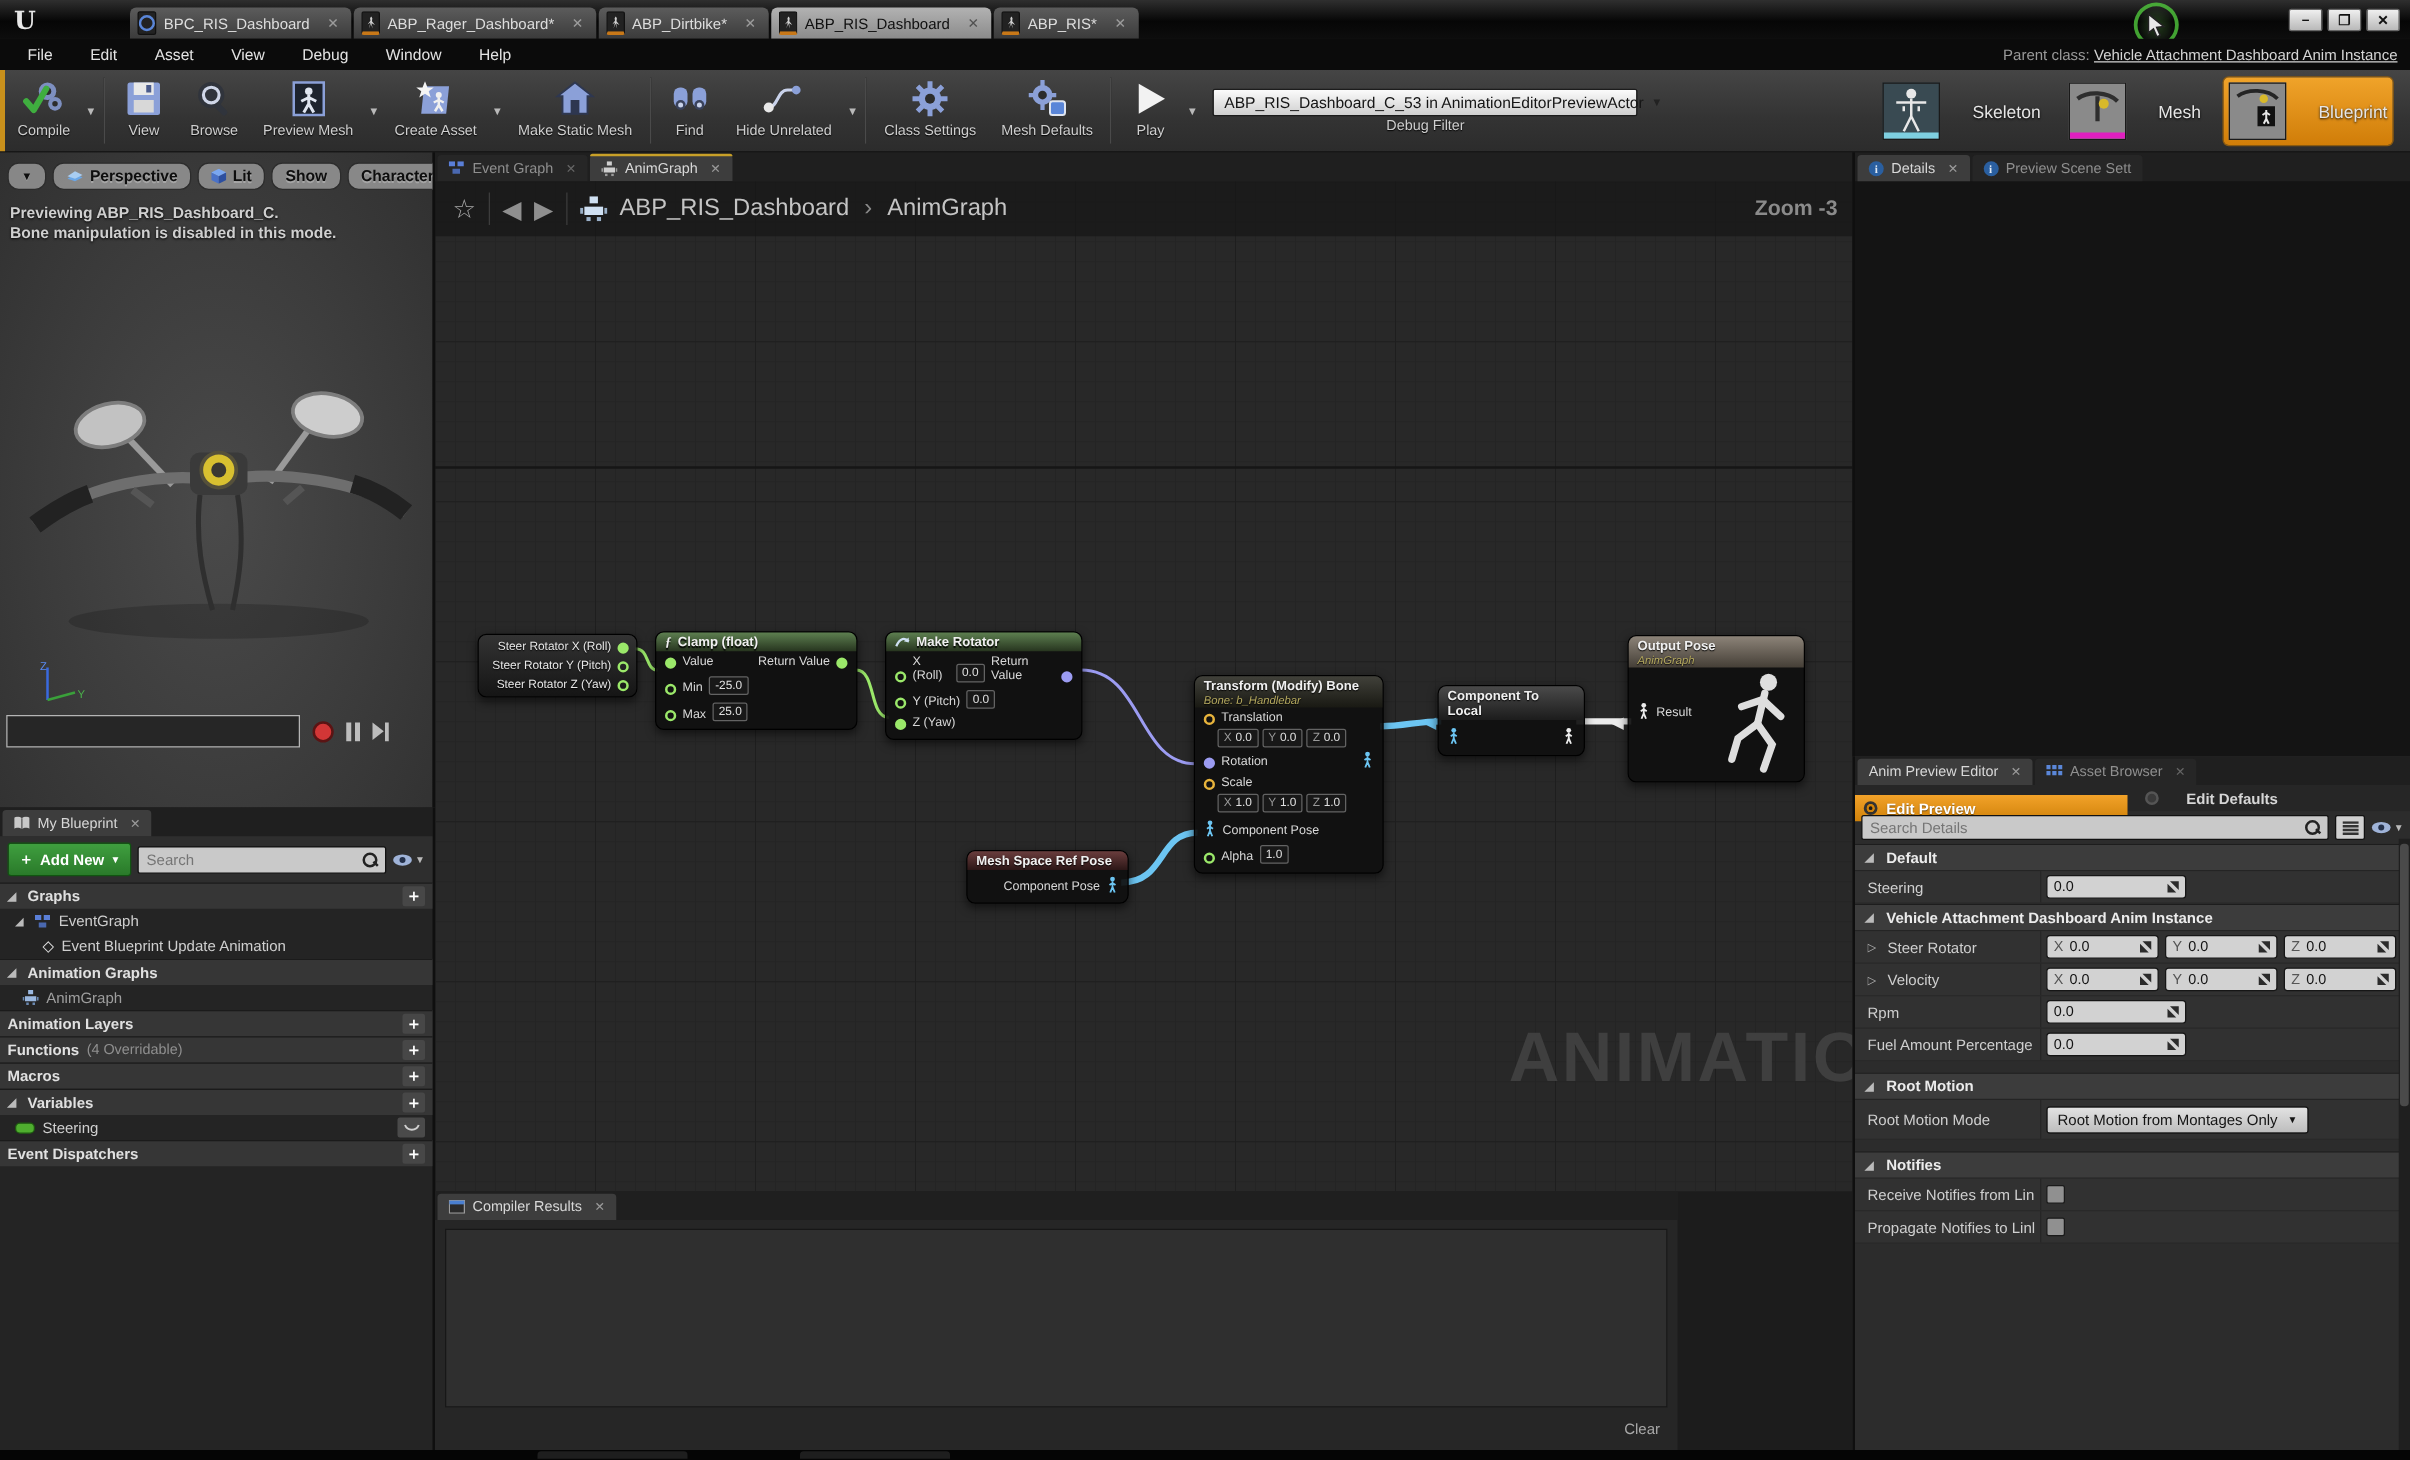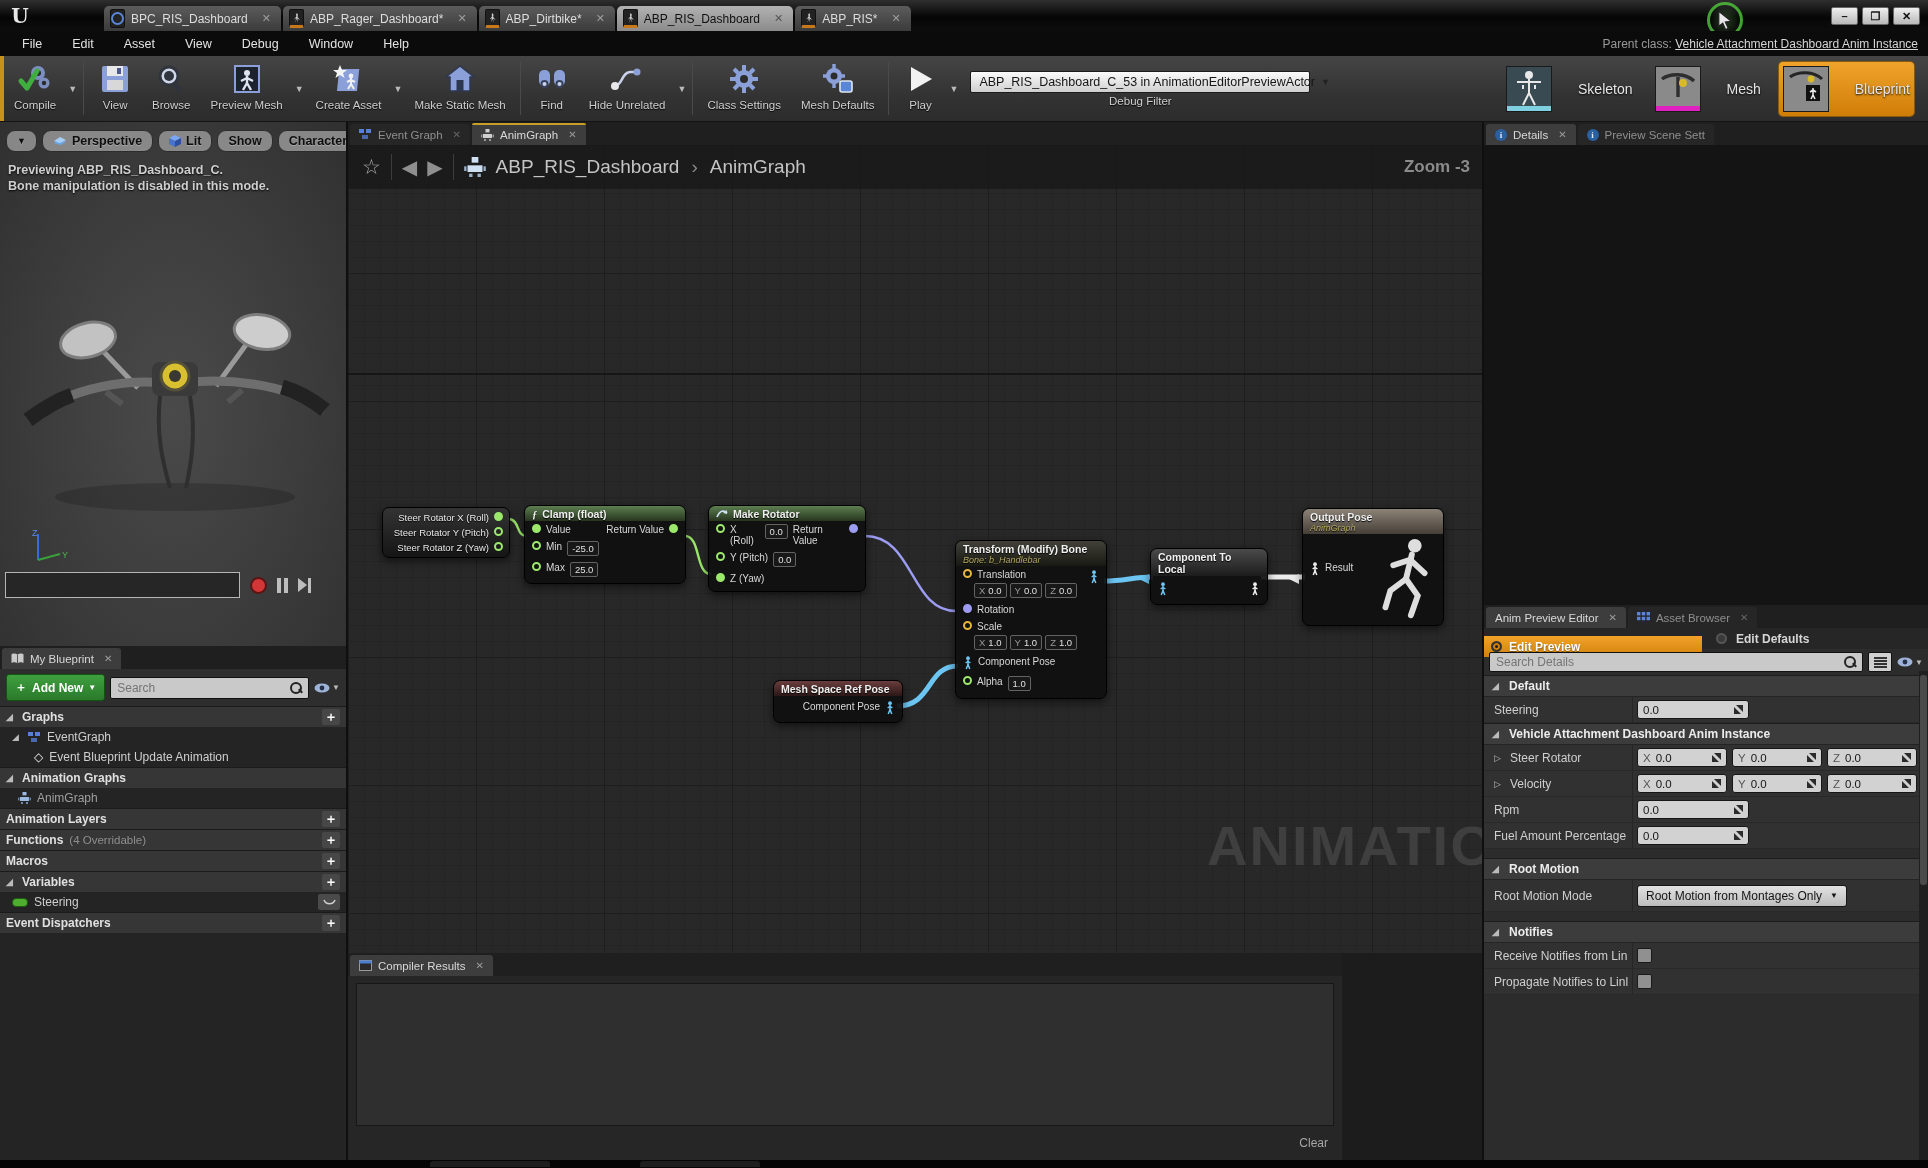--- a/index.html
+++ b/index.html
@@ -139,21 +139,21 @@
   
   .node { position:absolute; background:rgba(16,16,16,.93); border:1px solid #000; border-radius:7px;
     box-shadow:0 3px 8px rgba(0,0,0,.55); color:#d8d8d8; font-size:10px; }
   .nhead { border-radius:6px 6px 0 0; padding:2px 7px 1px; font-weight:bold; font-size:10.5px;
     color:#f0f0f0; text-shadow:0 1px 1px #000; display:flex; align-items:center; gap:5px; }
   .nhead.green { background:linear-gradient(#5d7f50,#27351f); }
   .nhead.dark { background:linear-gradient(#41413a,#191913); display:block; }
   .nhead.pose { background:linear-gradient(#8c8378,#453f37); display:block; }
   .nhead.maroon { background:linear-gradient(#6a3d3d,#2c1717); }
   .nsub { font-weight:normal; font-style:italic; font-size:9px; color:#b5a95f; }
-  .nrow { display:flex; align-items:flex-start; gap:5px; padding:3px 7px; }
+  .nrow { display:flex; align-items:flex-end; gap:5px; padding:3px 7px; }
   .pin { width:9px; height:9px; border-radius:50%; border:2px solid var(--c,#9be86a); flex:0 0 auto; }
   .pin.fill { background:var(--c,#9be86a); }
   .nfield { background:#181818; border:1px solid #636363; border-radius:2px; padding:0 4px;
     color:#e0e0e0; font-size:9.5px; line-height:13px; white-space:nowrap; }
   .nfield .ax { color:#9a9a9a; margin-right:3px; }
   .rspace { margin-left:auto; }
   .getter-row { justify-content:flex-end; color:#e8e8e8; text-shadow:0 1px 1px #000; font-size:9.5px; }
   .posepin { width:10px; height:14px; flex:0 0 auto; }
 
   
@@ -165,21 +165,21 @@
   
   #details-top { left:1482px; top:122px; width:446px; height:483px; background:#141414; border-left:2px solid #0f0f0f; }
   #animpreview { left:1482px; top:605px; width:446px; height:563px; background:#2c2c2c; border-left:2px solid #0f0f0f; }
   #ap-radio { display:flex; align-items:center; height:21px; background:#262626; }
   #edit-preview { flex:0 0 218px; height:21px; background:linear-gradient(#f2a229,#d0820a);
     display:flex; align-items:center; gap:7px; padding:0 7px; color:#fff; font-weight:bold; font-size:12px;
     text-shadow:0 1px 1px rgba(0,0,0,.5);margin-top:16px; }
   .radio { width:11px; height:11px; border-radius:50%; border:2px solid #333; background:#222; }
   .radio.on { box-shadow:inset 0 0 0 2px #d0820a; background:#1a1a1a; }
   .radio.off { border-color:#555; background:#3a3a3a; }
-  #edit-defaults { display:flex; align-items:center; gap:9px; padding-left:14px; color:#d6d6d6; font-weight:bold; font-size:12px; }
+  #edit-defaults { display:flex; align-items:center; gap:22px; padding-left:14px; color:#d6d6d6; font-weight:bold; font-size:12px; }
   #ap-search { display:flex; align-items:center; gap:5px; padding:3px 5px; background:#2c2c2c; }
   .sq-btn { width:24px; height:20px; background:#d0d0d0; border:1px solid #111; border-radius:2px;
     display:flex; align-items:center; justify-content:center; }
   .prop-head { display:flex; align-items:center; gap:7px; height:22px; background:#3c3c3c;
     border-top:1px solid #1d1d1d; border-bottom:1px solid #242424; padding:0 8px;
     color:#ececec; font-weight:bold; font-size:12px; }
   .prop-row { display:flex; align-items:center; min-height:26px; padding:0 8px 0 10px;
     background:#313131; border-bottom:1px solid #292929; font-size:12px; color:#cfcfcf; position:relative; }
   .prop-row .plabel { flex:0 0 138px; display:flex; gap:6px; align-items:center; white-space:nowrap; overflow:hidden; }
   .vsplit { position:absolute; left:148px; top:0; bottom:0; width:1px; background:#262626; }

